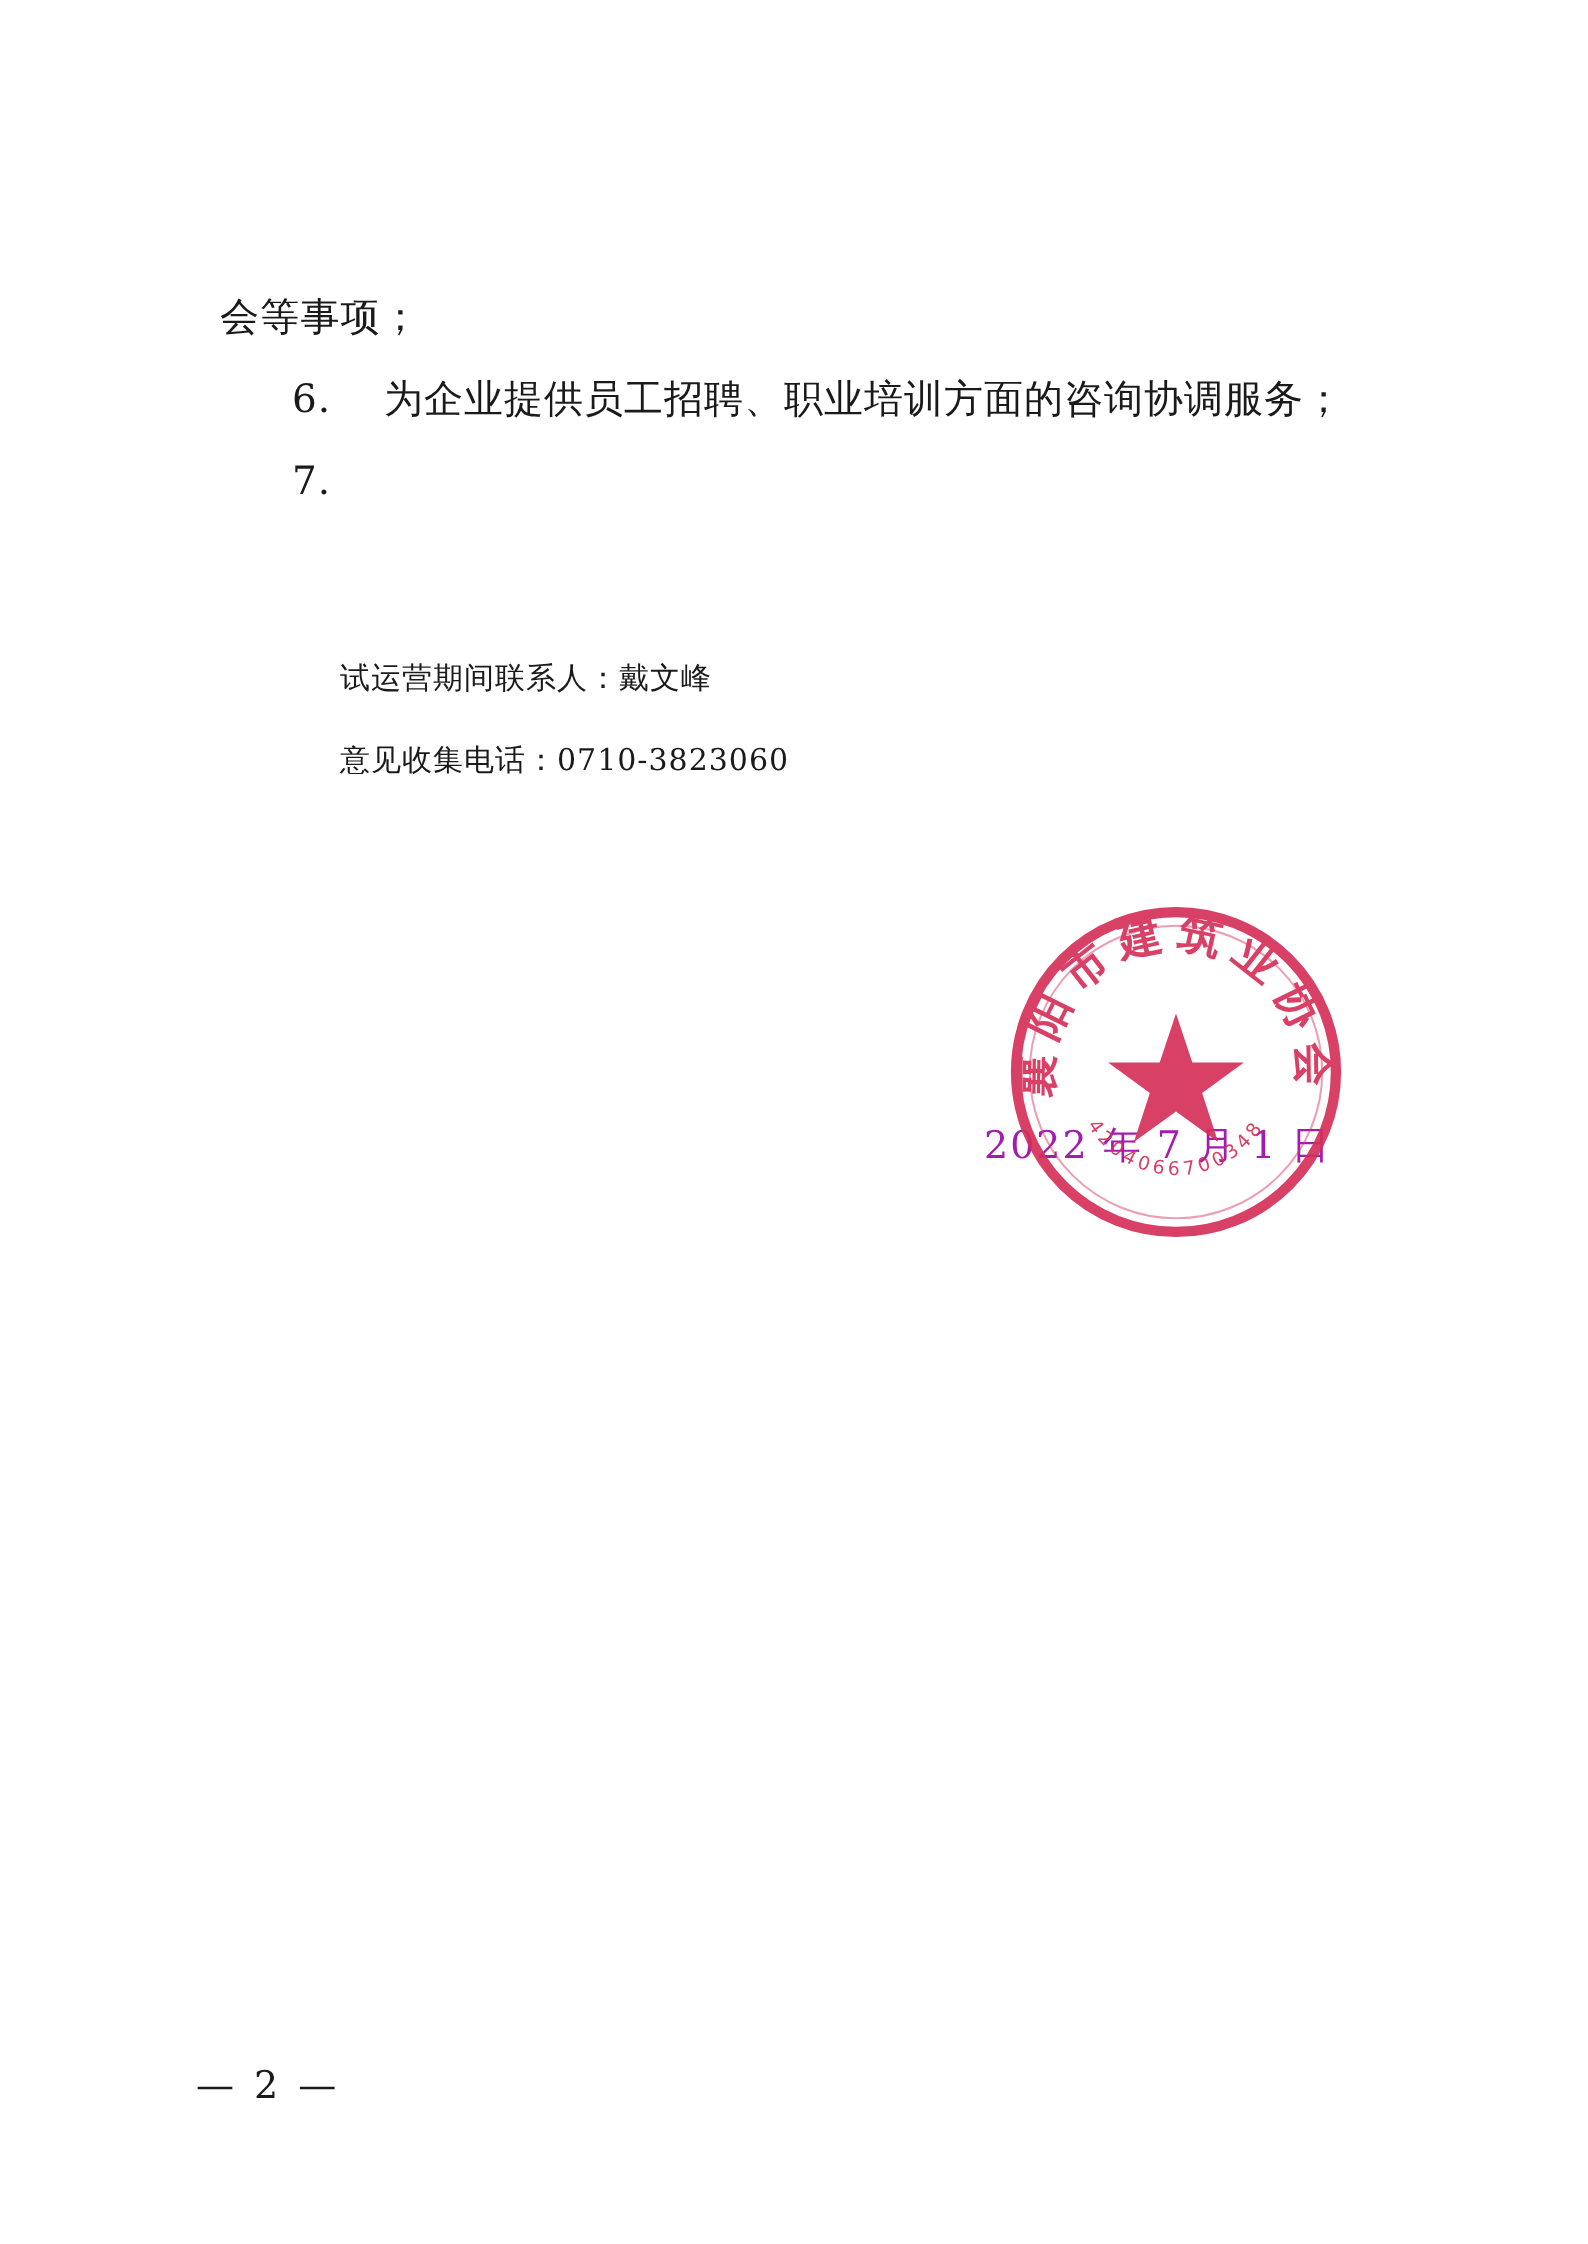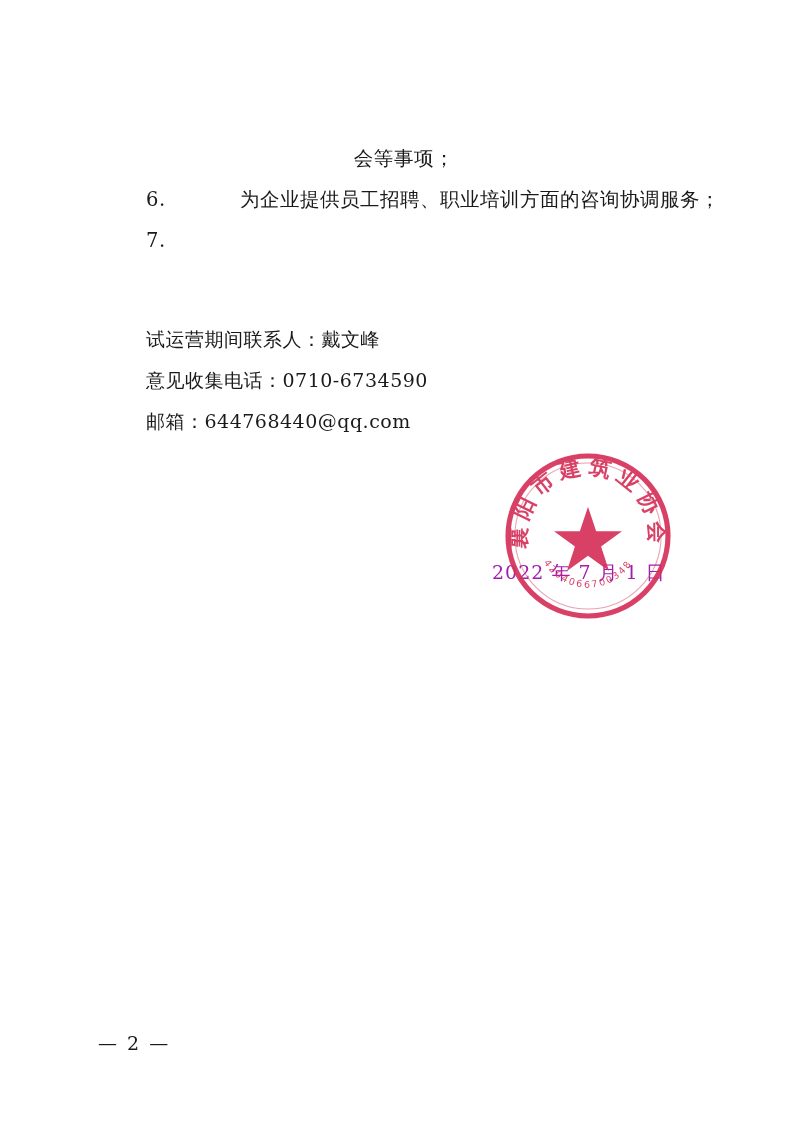--- a/index.html
+++ b/index.html
@@ -30,21 +30,20 @@
 
   .para {
     font-size: 19.5px;
     line-height: 41px;
     letter-spacing: 0.6px;
     white-space: nowrap;
   }
 
   .para-continued {
     margin-left: 12px;
-    text-align: center;
   }
 
   .list {
     margin: 0;
     padding: 0;
     list-style: none;
   }
 
   .list-item {
     display: flex;
@@ -58,33 +57,33 @@
     width: 46px;
     flex: 0 0 46px;
     text-align: left;
     padding-left: 48px;
     box-sizing: content-box;
     font-family: "DejaVu Serif", "Liberation Serif", serif;
   }
 
   .list-text {
     flex: 1;
-    margin-left: 48px;
   }
 
   .contact-block {
     margin-top: 58px;
     padding-left: 48px;
   }
 
   .contact-line {
-    font-size: 19px;
+    font-size: 15px;
     line-height: 41px;
     letter-spacing: 0.5px;
     white-space: nowrap;
+    margin-left: 24px;
   }
 
   .sign-area {
     position: absolute;
     left: 470px;
     top: 430px;
     width: 240px;
     height: 200px;
   }
 
@@ -133,22 +132,21 @@
         <span class="list-num">6.</span>
         <span class="list-text">为企业提供员工招聘、职业培训方面的咨询协调服务；</span>
       </li>
       <li class="list-item">
         <span class="list-num">7.</span>
       </li>
     </ul>
 
     <div class="contact-block">
       <div class="contact-line">试运营期间联系人：戴文峰</div>
-      <div class="contact-line">意见收集电话：0710-6734590</div>
-      <div class="contact-line">邮箱：644768440@qq.com</div>
+      <div class="contact-line">意见收集电话：0710-3823060</div>
     </div>
 
   </div>
 
   <div class="sign-area">
 
     <div class="date-line">2022 年 7 月 1 日</div>
 
     <svg class="seal" viewBox="0 0 200 200">
       <defs>

